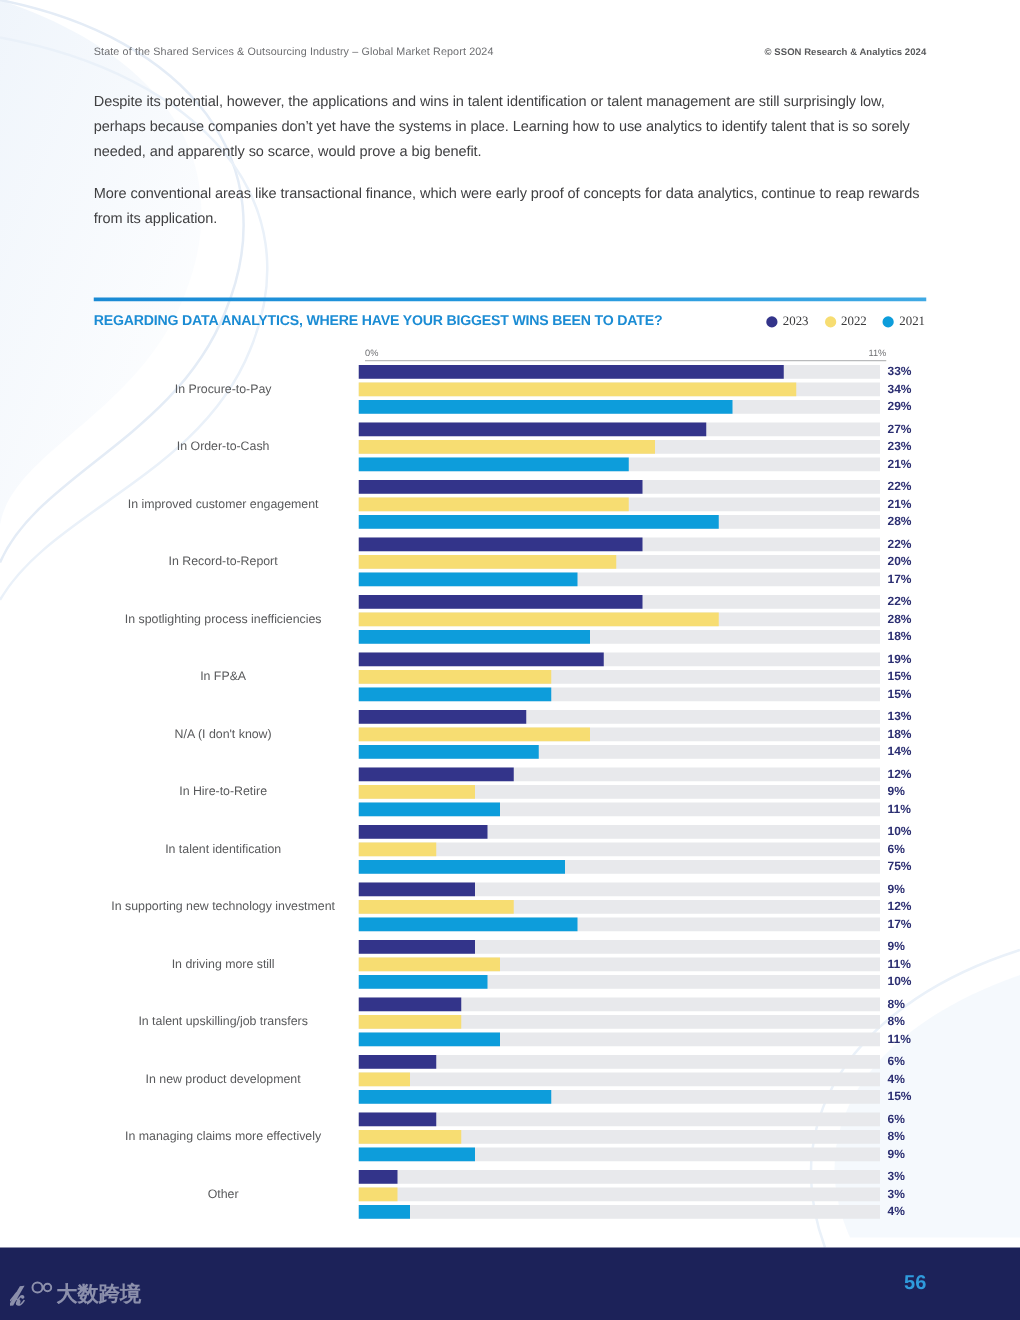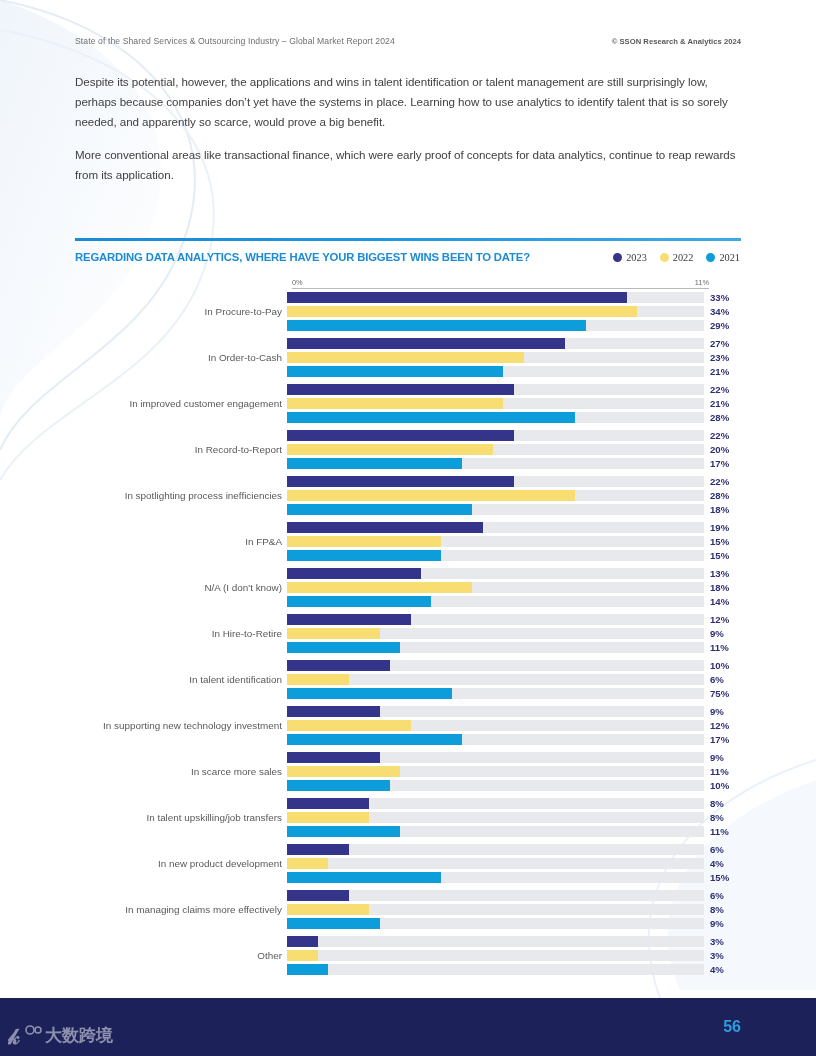--- a/index.html
+++ b/index.html
@@ -145,21 +145,21 @@
   .cat-group {
     display: flex;
     align-items: center;
     margin-top: 7px;
   }
   .cat-group:first-child { margin-top: 3px; }
 
   .cat-label {
     width: 212px;
     padding-right: 5px;
-    text-align: right;
+    text-align: center;
     font-size: 9.9px;
     color: #58595b;
     line-height: 1.2;
     flex: 0 0 212px;
   }
   .bars {
     flex: 0 0 417px;
     width: 417px;
   }
   .bar-line {
@@ -501,21 +501,21 @@
               <span class="bar-fill" style="background: rgb(13, 157, 219); width: 41.98%;"></span>
             </div>
           </div>
           <div class="vals">
             <div class="val">9%</div>
             <div class="val">12%</div>
             <div class="val">17%</div>
           </div>
         </div>
         <div class="cat-group">
-          <div class="cat-label">In scarce more sales</div>
+          <div class="cat-label">In driving more still</div>
           <div class="bars">
             <div class="bar-line">
               <span class="bar-fill" style="background: rgb(51, 52, 138); width: 22.22%;"></span>
             </div>
             <div class="bar-line">
               <span class="bar-fill" style="background: rgb(247, 221, 114); width: 27.16%;"></span>
             </div>
             <div class="bar-line">
               <span class="bar-fill" style="background: rgb(13, 157, 219); width: 24.69%;"></span>
             </div>

